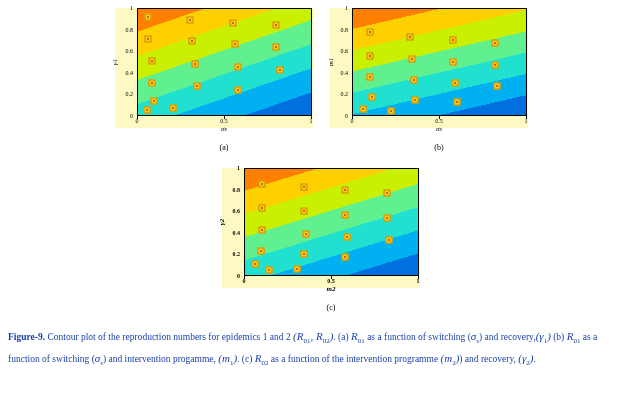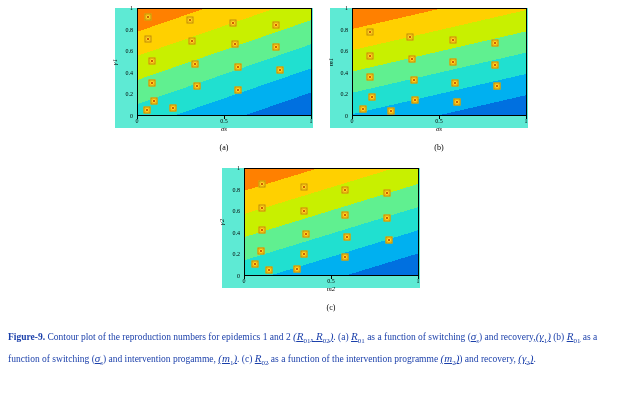--- a/index.html
+++ b/index.html
@@ -13,21 +13,21 @@
   .figure-area{
     position:relative;
     width:636px;
     height:322px;
   }
   .panel{
     position:absolute;
   }
   .plot-box{
     position:relative;
-    background:#5eead4;
+    background:#fef9c3;
   }
   .axes{
     position:absolute;
     left:0;top:0;
     border:1px solid #000;
     box-sizing:border-box;
     overflow:hidden;
   }
   .marker{
     position:absolute;
@@ -93,21 +93,20 @@
     font-size:9.5px;
     line-height:1.9;
     color:#1a3faa;
     font-family:"Liberation Serif", serif;
   }
   .caption b{color:#1a3faa;}
   .math{
     font-size:11px;
     font-style:italic;
     font-family:"Liberation Serif", serif;
-    text-decoration:underline;
   }
   .math sub{font-size:7px;font-style:normal;}
   .mi{font-style:italic;}
 </style>
 </head>
 <body>
 
 <div class="figure-area">
 
   <div class="panel" style="left:115px;top:8px;">
@@ -191,21 +190,21 @@
       <span class="tick-label-y" style="left:4px;top:21.6px;width:14px;">0.8</span>
       <span class="tick-label-y" style="left:4px;top:0px;width:14px;">1</span>
 
       <span class="axis-label-x" style="left:109px;top:117px;">σs</span>
       <span class="axis-label-y" style="left:-3px;top:50px;">m1</span>
     </div>
     <span class="panel-caption" style="left:109px;top:135px;">(b)</span>
   </div>
 
   <div class="panel" style="left:222px;top:168px;">
-    <div class="plot-box" style="width:198px;height:120px;">
+    <div class="plot-box" style="width:198px;height:120px;font-weight:bold;">
       <div class="axes" id="axes-c" style="left:22px;top:0;width:175px;height:108px;">
           <div style="position: absolute; left: -30%; top: -30%; width: 160%; height: 160%; background: linear-gradient(163deg, rgb(160, 0, 0) 0%, rgb(160, 0, 0) 9.09%, rgb(224, 48, 0) 9.09%, rgb(224, 48, 0) 18.18%, rgb(255, 128, 0) 18.18%, rgb(255, 128, 0) 27.27%, rgb(255, 208, 0) 27.27%, rgb(255, 208, 0) 36.36%, rgb(200, 240, 0) 36.36%, rgb(200, 240, 0) 45.45%, rgb(96, 240, 144) 45.45%, rgb(96, 240, 144) 54.55%, rgb(32, 224, 208) 54.55%, rgb(32, 224, 208) 63.64%, rgb(0, 176, 240) 63.64%, rgb(0, 176, 240) 72.73%, rgb(0, 112, 224) 72.73%, rgb(0, 112, 224) 81.82%, rgb(0, 48, 192) 81.82%, rgb(0, 48, 192) 90.91%, rgb(0, 0, 144) 90.91%, rgb(0, 0, 144) 100%);"></div>
           <span class="marker" style="left: 17.3px; top: 14.84px;"></span>
           <span class="marker" style="left: 58.82px; top: 18.02px;"></span>
           <span class="marker" style="left: 100.34px; top: 21.2px;"></span>
           <span class="marker" style="left: 141.86px; top: 24.38px;"></span>
           <span class="marker" style="left: 17.3px; top: 39.22px;"></span>
           <span class="marker" style="left: 58.82px; top: 42.4px;"></span>
           <span class="marker" style="left: 100.34px; top: 45.58px;"></span>
           <span class="marker" style="left: 141.86px; top: 48.76px;"></span>

